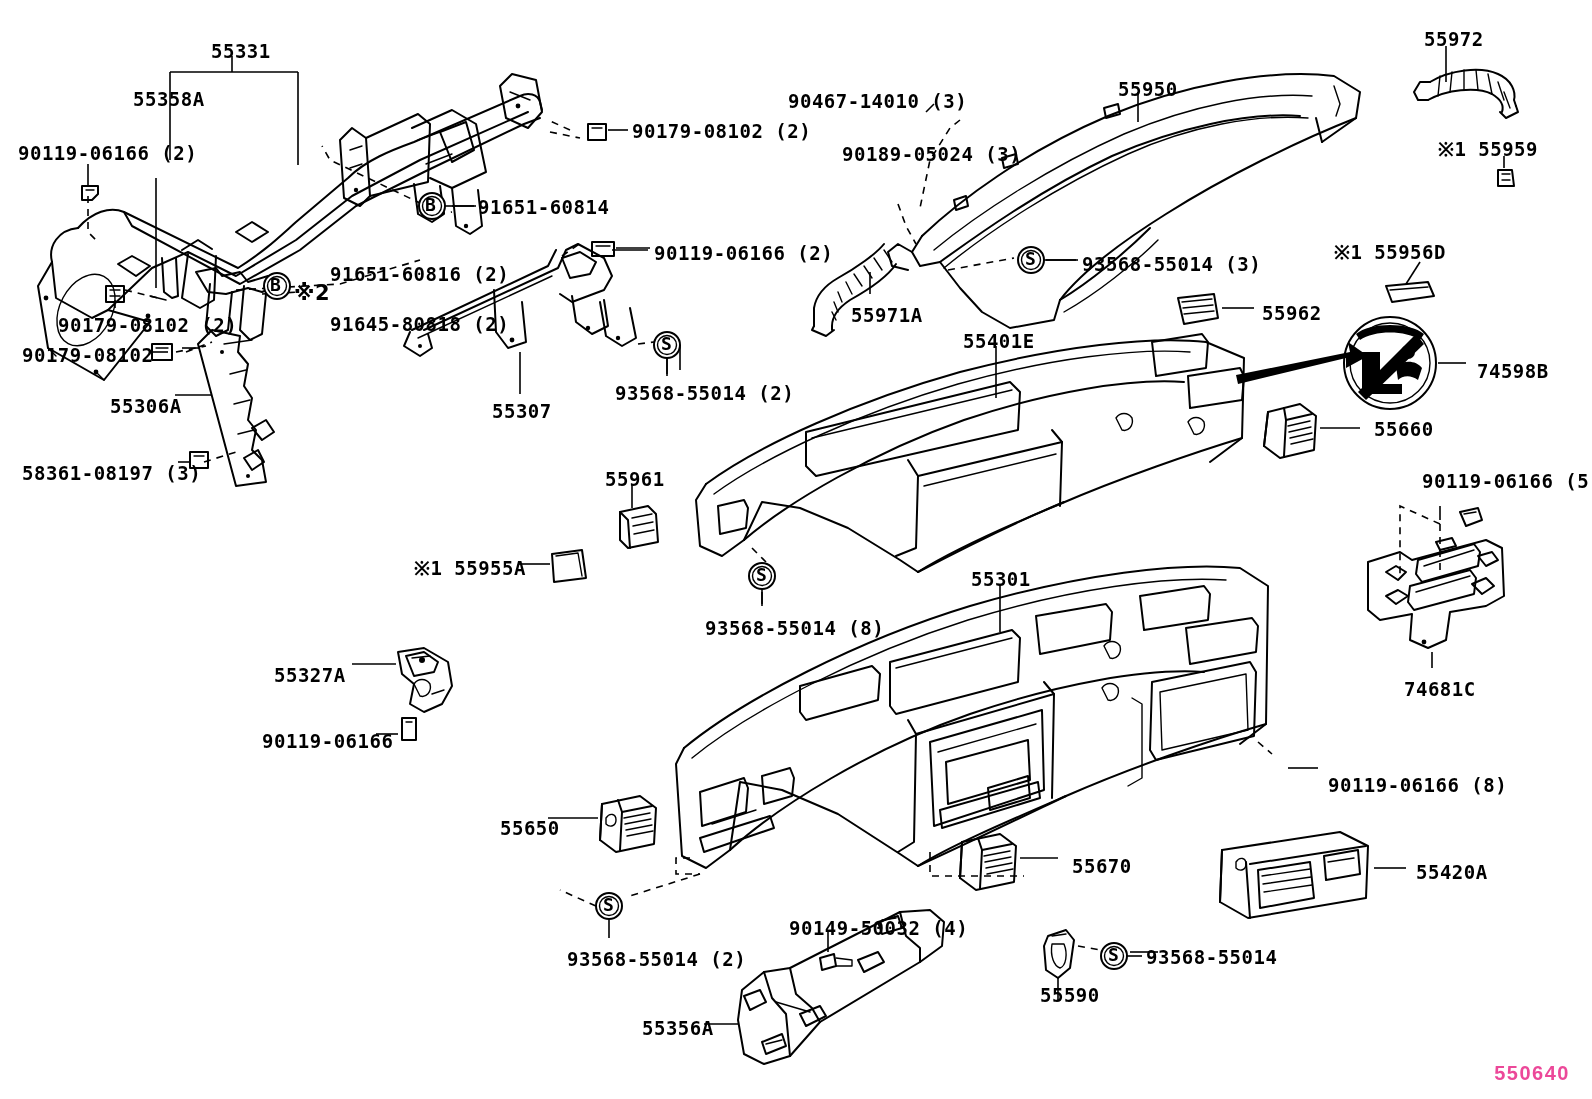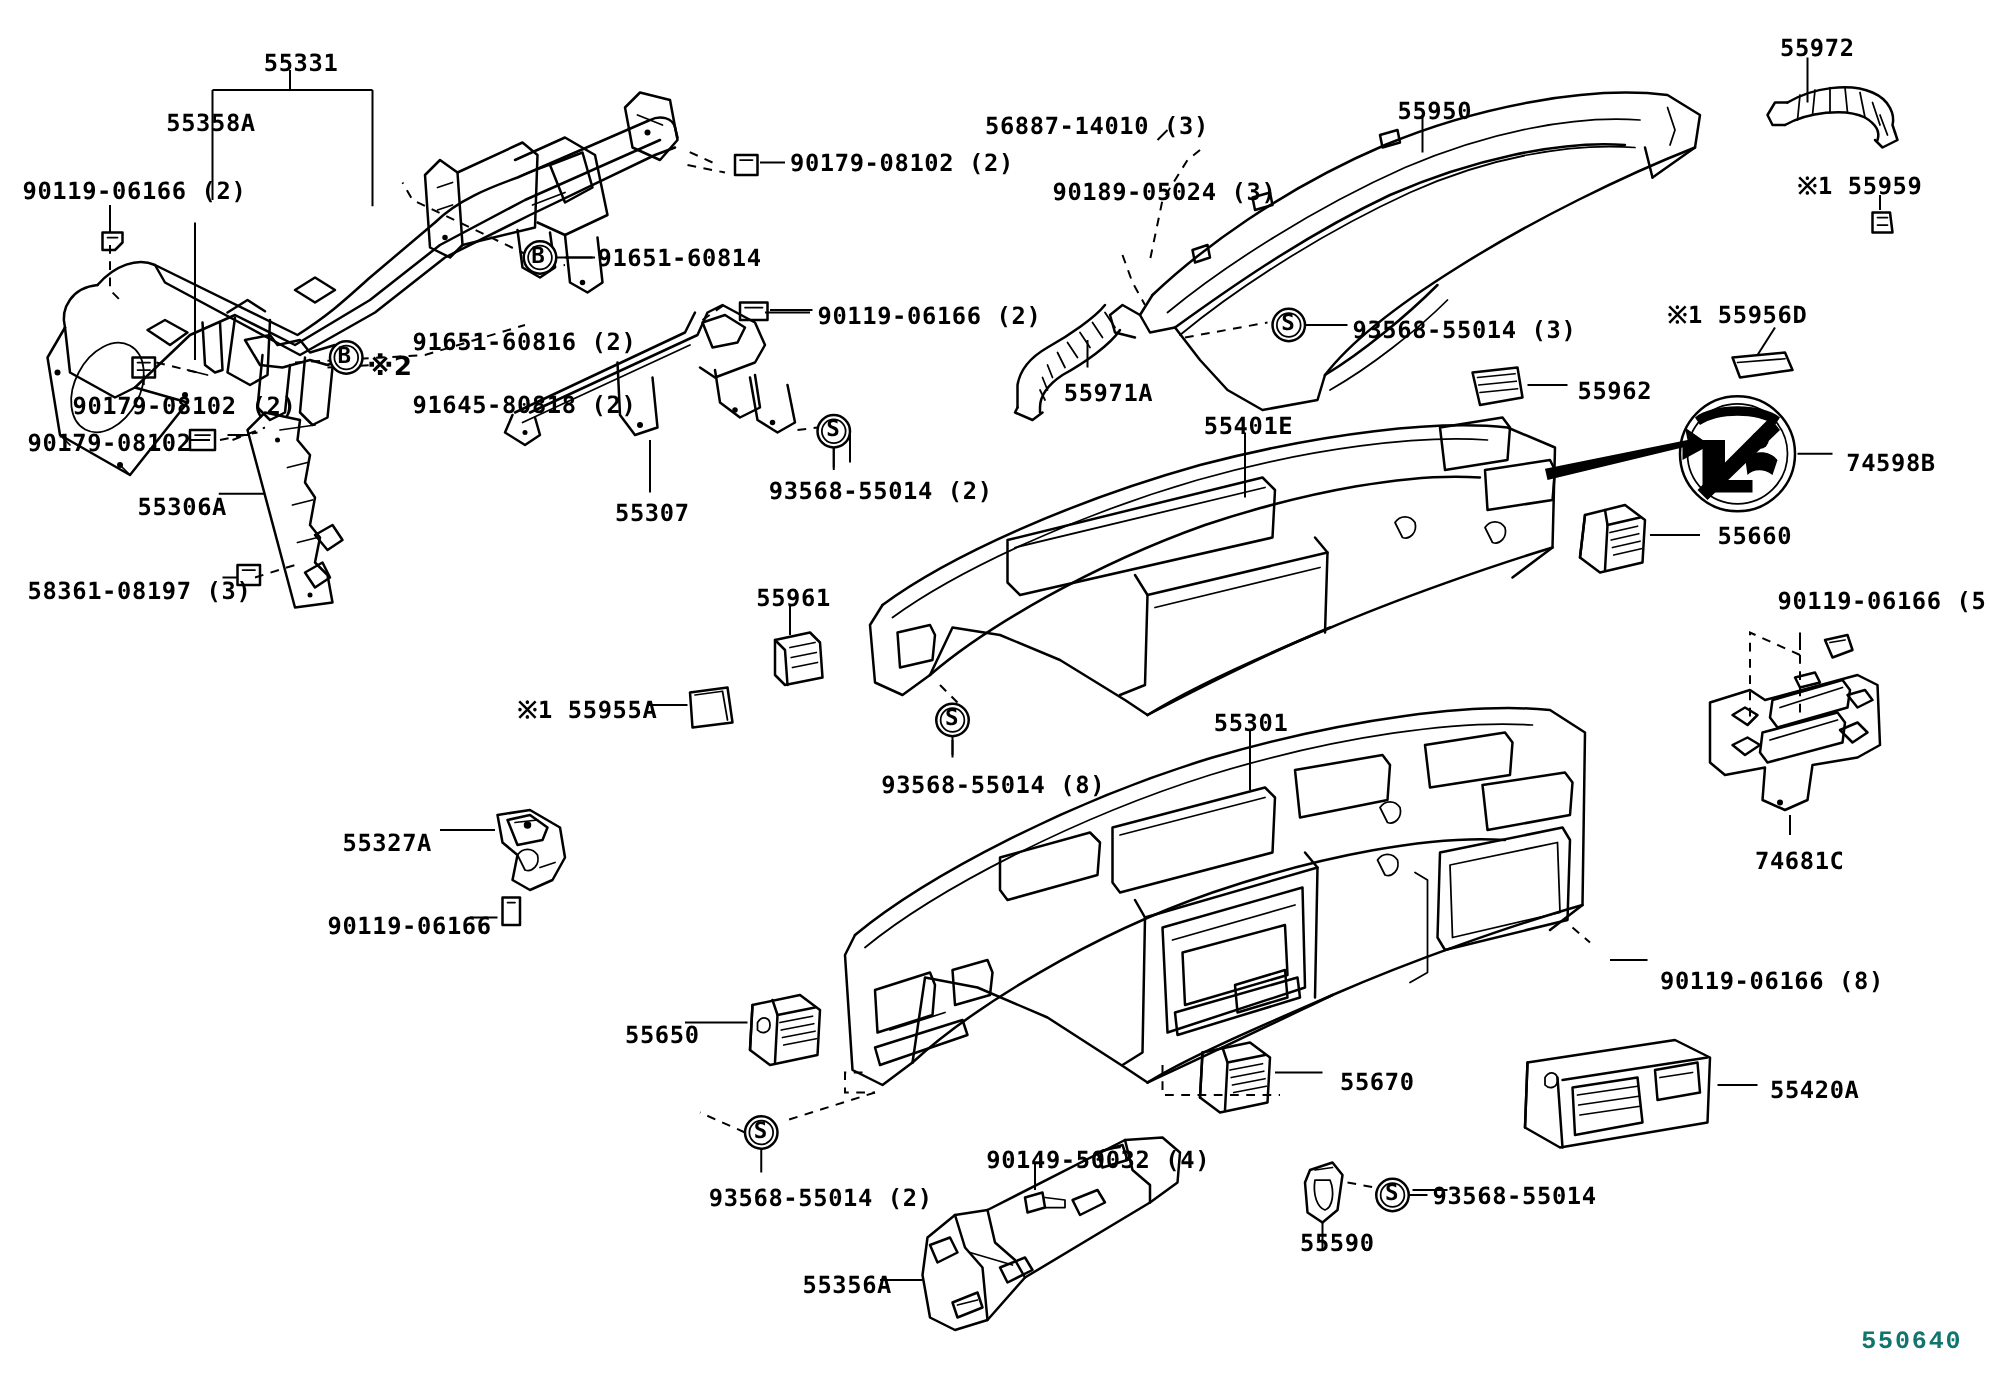--- a/index.html
+++ b/index.html
@@ -24,22 +24,22 @@
   }
   .notes{
     position:absolute;
     left:84px;top:890px;
     font-family:"DejaVu Sans Mono","Liberation Mono",monospace;
     font-size:19px;font-weight:600;letter-spacing:1px;
     line-height:1.45;color:#000;white-space:pre;
   }
   .sheetno{
     position:absolute;right:22px;bottom:14px;
-    font-family:Liberation Mono, monospace;
-    font-size:20px;font-weight:600;letter-spacing:1.5px;color:#0f766e;text-align:right;
+    font-family:Liberation Sans, sans-serif;
+    font-size:20px;font-weight:600;letter-spacing:1.5px;color:#ec4899;text-align:right;
   }
   .note-row{display:block;}
   .mark{font-family:"DejaVu Sans","Liberation Sans",sans-serif;}
 </style>
 </head>
 <body>
 
 <div id="sheet">
 
   <svg id="art" viewBox="0 0 1592 1099">
@@ -483,21 +483,21 @@
   <div class="lbl" style="left:330px;top:263px;">91651-60816 (2)</div>
   <div class="lbl" style="left:330px;top:285px;margin-top:28px;">91645-80818 (2)</div>
   <div class="lbl mark" style="left:294px;top:280px;font-size:21px;">※2</div>
   <div class="lbl" style="left:58px;top:314px;">90179-08102 (2)</div>
   <div class="lbl" style="left:22px;top:344px;">90179-08102</div>
   <div class="lbl" style="left:110px;top:395px;">55306A</div>
   <div class="lbl" style="left:22px;top:462px;">58361-08197 (3)</div>
   <div class="lbl" style="left:654px;top:242px;">90119-06166 (2)</div>
   <div class="lbl" style="left:615px;top:382px;">93568-55014 (2)</div>
   <div class="lbl" style="left:492px;top:400px;">55307</div>
-  <div class="lbl" style="left:788px;top:90px;">56887-14010 (3)</div>
+  <div class="lbl" style="left:788px;top:90px;">90467-14010 (3)</div>
   <div class="lbl" style="left:842px;top:143px;">90189-05024 (3)</div>
   <div class="lbl" style="left:1118px;top:78px;">55950</div>
   <div class="lbl" style="left:1082px;top:253px;">93568-55014 (3)</div>
   <div class="lbl" style="left:851px;top:304px;">55971A</div>
   <div class="lbl" style="left:1424px;top:28px;">55972</div>
   <div class="lbl" style="left:1438px;top:138px;">※1 55959</div>
   <div class="lbl" style="left:1334px;top:241px;">※1 55956D</div>
   <div class="lbl" style="left:1262px;top:302px;">55962</div>
   <div class="lbl" style="left:1477px;top:360px;">74598B</div>
   <div class="lbl" style="left:1374px;top:418px;">55660</div>

